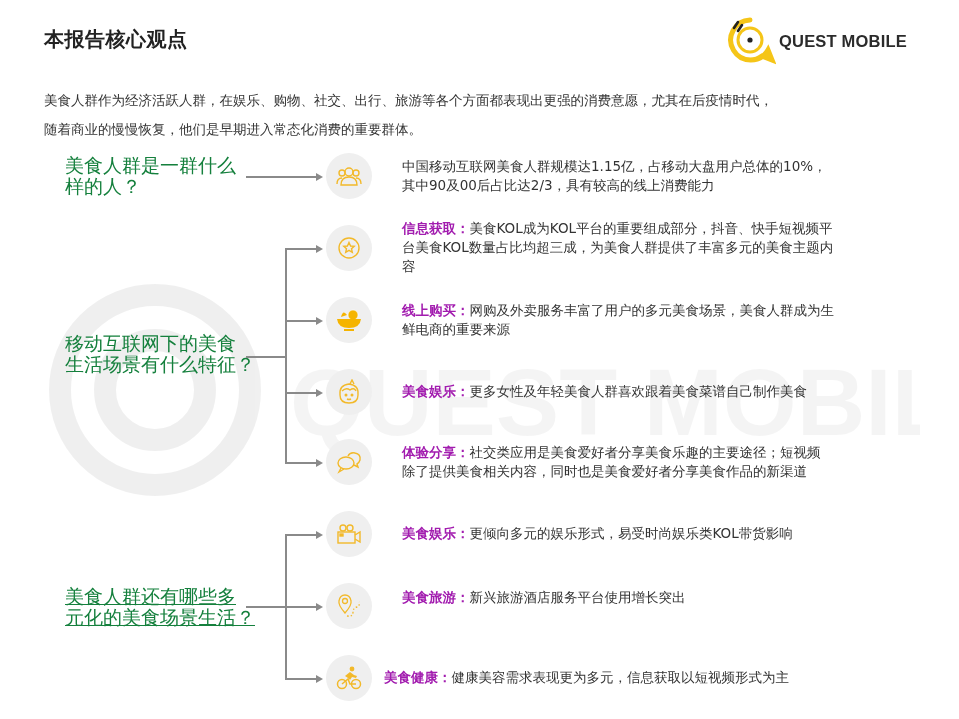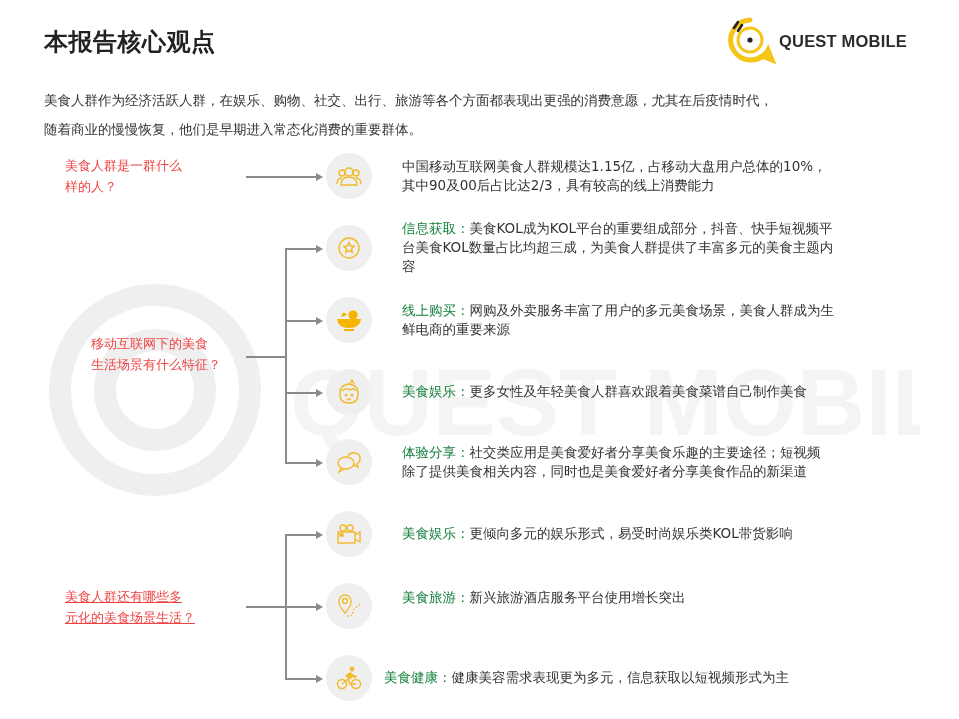--- a/index.html
+++ b/index.html
@@ -4,43 +4,43 @@
 <style>
   html, body { margin: 0; padding: 0; }
   body {
     width: 959px; height: 719px; position: relative; overflow: hidden;
     background: #ffffff;
     font-family: "DejaVu Sans", "Liberation Sans", sans-serif;
     color: #333333;
   }
   .abs { position: absolute; }
   .title {
-    left: 44px; top: 26px; font-size: 24px; font-weight: bold; color: #222222;
+    left: 44px; top: 26px; font-size: 20px; font-weight: bold; color: #222222;
     letter-spacing: 0.5px;
   }
   .logo { left: 724px; top: 14px; width: 200px; height: 52px; }
   .logo-text {
     position: absolute; left: 55px; top: 18px; font-size: 16.5px; font-weight: bold;
     color: #2b2b2b; letter-spacing: 0.2px; font-family: "Liberation Sans", sans-serif;
   }
   .intro {
     left: 44px; top: 86px; width: 880px; font-size: 13.5px; line-height: 29px; color: #333333;
   }
   .watermark { left: 40px; top: 270px; width: 880px; height: 230px; pointer-events: none; }
   .question {
-    font-size: 13px; line-height: 21px; color: #ef4444; width: 190px;
+    font-size: 19px; line-height: 21px; color: #15803d; width: 190px;
   }
   .circle {
     width: 46px; height: 46px; border-radius: 50%; background: #efefef;
     display: flex; align-items: center; justify-content: center;
   }
   .point {
     font-size: 13.5px; line-height: 19px; color: #333333; width: 515px;
   }
-  .point b { color: #15803d; font-weight: normal; }
+  .point b { color: #a21caf; font-weight: bold; }
   .line { background: #8a8a8a; }
   .arrowhead {
     width: 0; height: 0; border-top: 4px solid transparent; border-bottom: 4px solid transparent;
     border-left: 7px solid #8a8a8a;
   }
 </style>
 </head>
 <body>
 
 <div class="abs title">本报告核心观点</div>
@@ -66,21 +66,21 @@
     <circle cx="115" cy="120" r="95"></circle>
     <circle cx="115" cy="120" r="50"></circle>
   </g>
   <text x="250" y="165" font-size="95" font-family="Liberation Sans, sans-serif" font-weight="bold" fill="#000" opacity="0.04">QUEST MOBILE</text>
 </svg>
 
 <div class="abs question" style="left:65px; top:155px;">
   <div>美食人群是一群什么</div>
   <div>样的人？</div>
 </div>
-<div class="abs question" style="left:65px; top:333px;margin-left:26px;">
+<div class="abs question" style="left:65px; top:333px;">
   <div>移动互联网下的美食</div>
   <div>生活场景有什么特征？</div>
 </div>
 <div class="abs question" style="left:65px; top:586px;text-decoration:underline;">
   <div>美食人群还有哪些多</div>
   <div>元化的美食场景生活？</div>
 </div>
 
 <div class="abs line" style="left:246px; top:176px; width:70px; height:1.5px;"></div>
 <div class="abs arrowhead" style="left:316px; top:173px;"></div>

